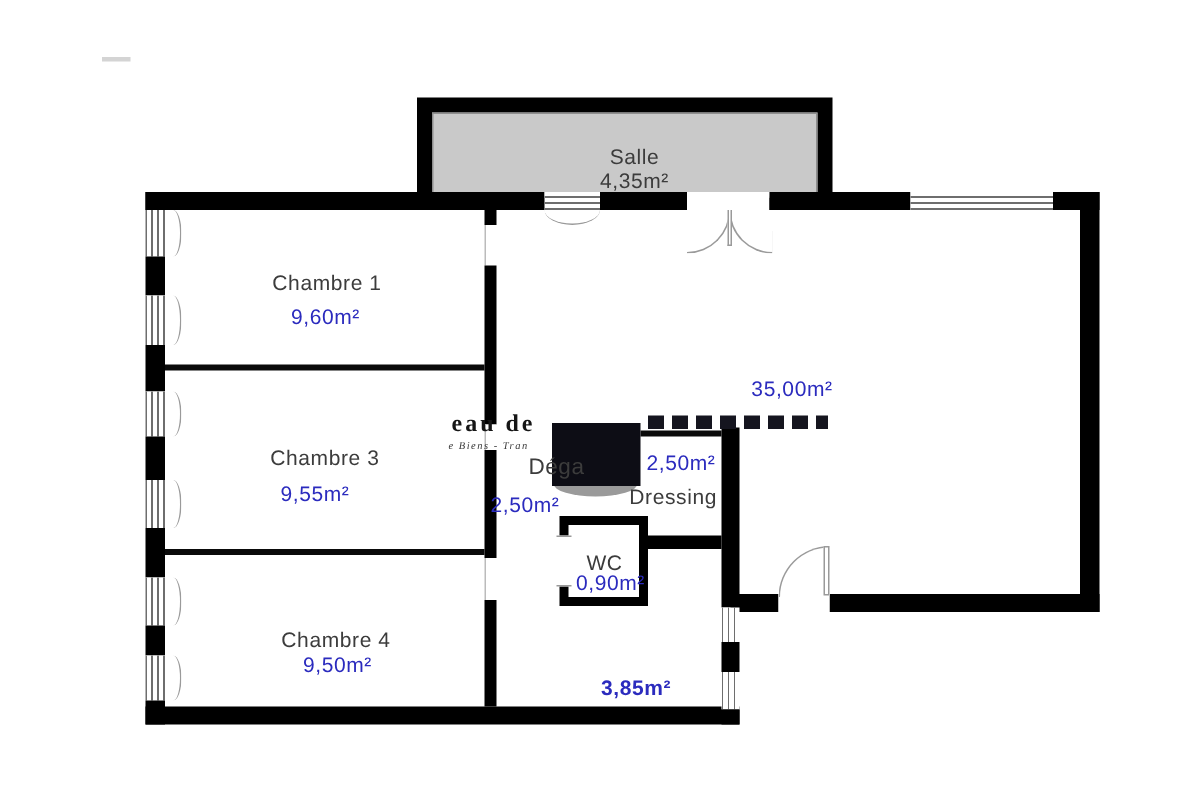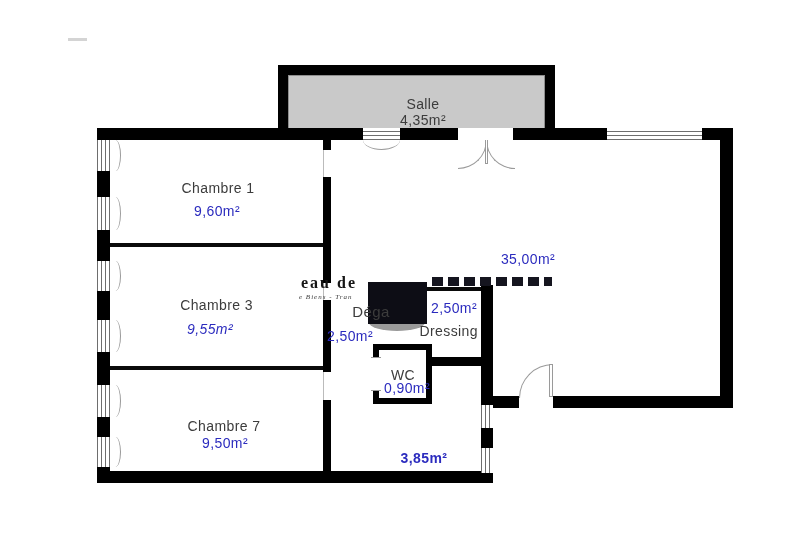--- a/index.html
+++ b/index.html
@@ -107,23 +107,23 @@
   <div class="wm-dash" style="left:432px;top:277px;width:120px;height:9px;"></div>
   <div class="wm-small" style="left:299px;top:293px;">e Biens - Tran</div>
 
   <div class="room-name" style="left:373px;top:96px;width:100px;">Salle</div>
   <div class="room-name" style="left:373px;top:112px;width:100px;">4,35m²</div>
 
   <div class="room-name" style="left:158px;top:180px;width:120px;">Chambre 1</div>
   <div class="room-area" style="left:157px;top:203px;width:120px;">9,60m²</div>
 
   <div class="room-name" style="left:133px;top:297px;width:120px;text-align:right;">Chambre 3</div>
-  <div class="room-area" style="left:150px;top:321px;width:120px;font-style:italic;">9,55m²</div>
+  <div class="room-area" style="left:150px;top:321px;width:120px;">9,55m²</div>
 
-  <div class="room-name" style="left:164px;top:418px;width:120px;">Chambre 7</div>
+  <div class="room-name" style="left:164px;top:418px;width:120px;">Chambre 4</div>
   <div class="room-area" style="left:165px;top:435px;width:120px;">9,50m²</div>
 
   <div class="room-area" style="left:428px;top:251px;width:200px;">35,00m²</div>
 
   <div class="room-name" style="left:325px;top:304px;width:52px;font-size:15px;margin-left:20px;">Déga</div>
   <div class="room-area" style="left:322px;top:328px;width:56px;">2,50m²</div>
 
   <div class="room-area" style="left:424px;top:300px;width:60px;">2,50m²</div>
   <div class="room-name" style="left:398px;top:323px;width:80px;text-align:right;">Dressing</div>
 

